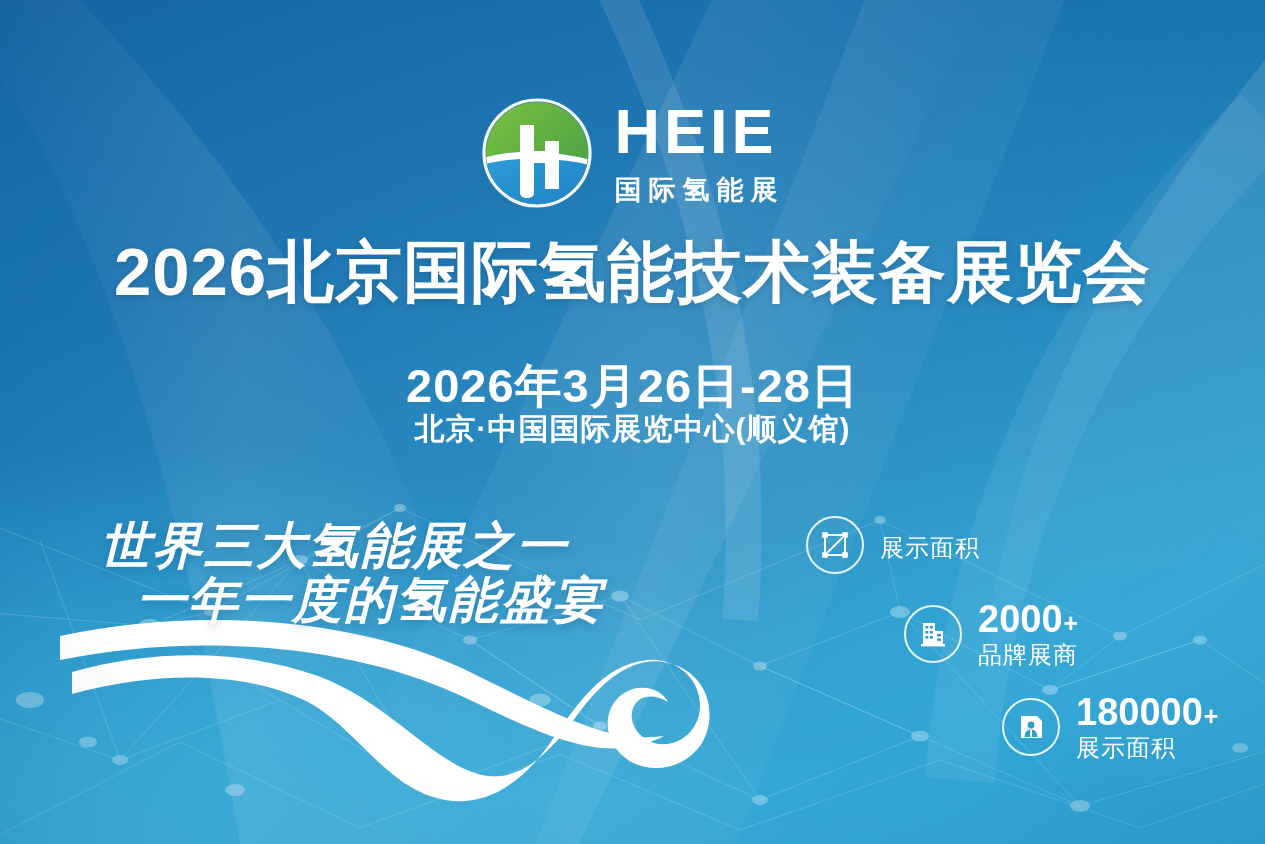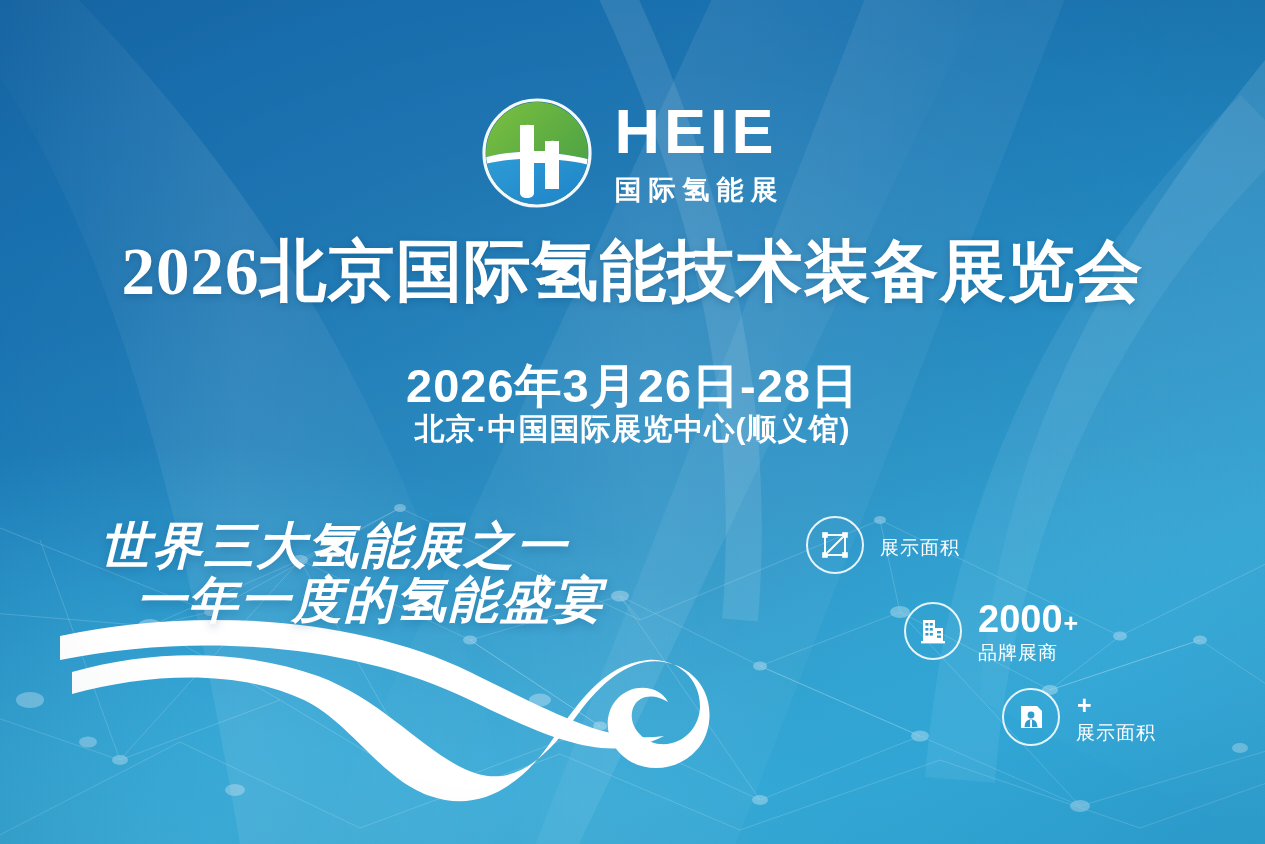--- a/index.html
+++ b/index.html
@@ -40,21 +40,20 @@
     margin-top:16px;
     font-size:27px;line-height:1;font-weight:700;color:#ffffff;letter-spacing:7px;
   }
 
   
   .headline{
     position:absolute;left:0;right:0;top:236px;text-align:center;
     color:#fff;font-size:67px;font-weight:700;letter-spacing:1px;
     line-height:1.06;
     text-shadow:0 2px 7px rgba(5,52,92,.25);
-    font-family:Liberation Serif, serif;
   }
   .date-line{
     position:absolute;left:0;right:0;top:360px;text-align:center;
     color:#fff;font-size:47px;font-weight:700;letter-spacing:1px;line-height:1.1;
   }
   .venue-line{
     position:absolute;left:0;right:0;top:412px;text-align:center;
     color:#fff;font-size:30px;font-weight:700;letter-spacing:1px;line-height:1.15;
   }
 
@@ -84,21 +83,21 @@
   .stat-icon svg{display:block;}
   .stat-text{display:flex;flex-direction:column;justify-content:center;}
   .stat-num{
     color:#fff;font-size:38px;font-weight:700;line-height:1;letter-spacing:0px;
     display:flex;align-items:baseline;
   }
   .stat-unit{font-size:21px;font-weight:700;margin-left:1px;position:relative;}
   .stat-unit sup{font-size:12px;position:relative;top:-9px;left:0px;}
   .stat-plus{font-size:25px;font-weight:700;margin-left:1px;}
   .stat-label{
-    color:#fff;font-size:19px;font-weight:400;margin-top:5px;letter-spacing:1px;line-height:1;
+    color:#fff;font-size:24px;font-weight:400;margin-top:5px;letter-spacing:1px;line-height:1;
   }
 </style>
 </head>
 <body>
 
 <div class="poster">
 
   <svg class="bg-layer bg-net" viewBox="0 0 1265 844" preserveAspectRatio="none">
     <g stroke="#ffffff" stroke-opacity="0.30" stroke-width="1" fill="none">
       <path d="M-20 612 L150 626 L300 560 L470 640 L620 596 L760 666 L900 612 L1050 690 L1200 640 L1290 700"></path>
@@ -283,20 +282,21 @@
       <span class="stat-icon">
         <svg width="30" height="30" viewBox="0 0 30 30">
           <path d="M5 4 L21 4 L26 9 L26 26 L5 26 Z" fill="#ffffff"></path>
           <circle cx="15" cy="13" r="3.4" fill="#2f9ccd"></circle>
           <path d="M8.6 25 C8.6 19.6 11.4 17.4 15 17.4 C18.6 17.4 21.4 19.6 21.4 25 Z" fill="#2f9ccd"></path>
           <rect x="14.1" y="17.8" width="1.9" height="7.2" fill="#ffffff"></rect>
         </svg>
       </span>
       <span class="stat-text">
         <span class="stat-num">
+          <span>180000</span>
           <span class="stat-plus">+</span>
         </span>
         <span class="stat-label">展示面积</span>
       </span>
     </div>
 
   </div>
 </div>
 
 </body></html>

